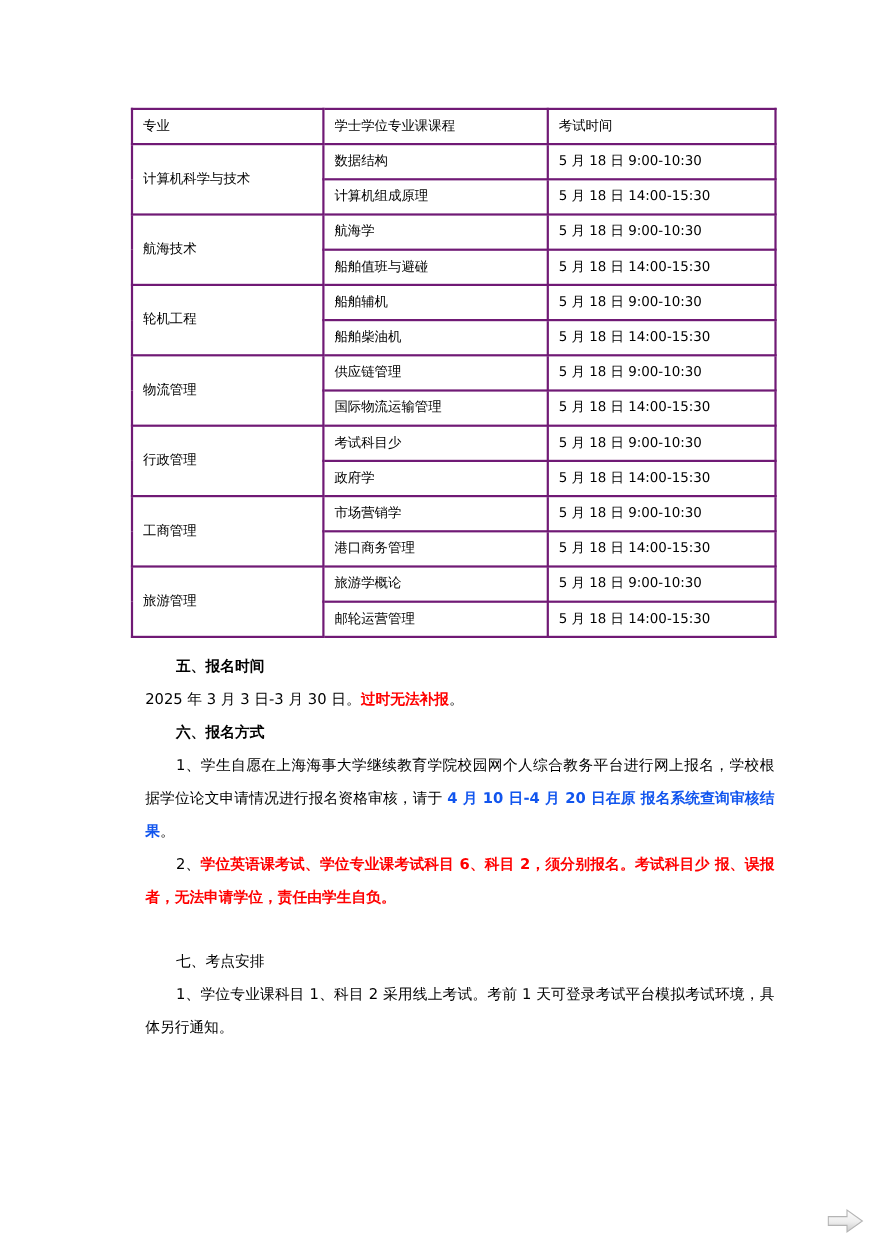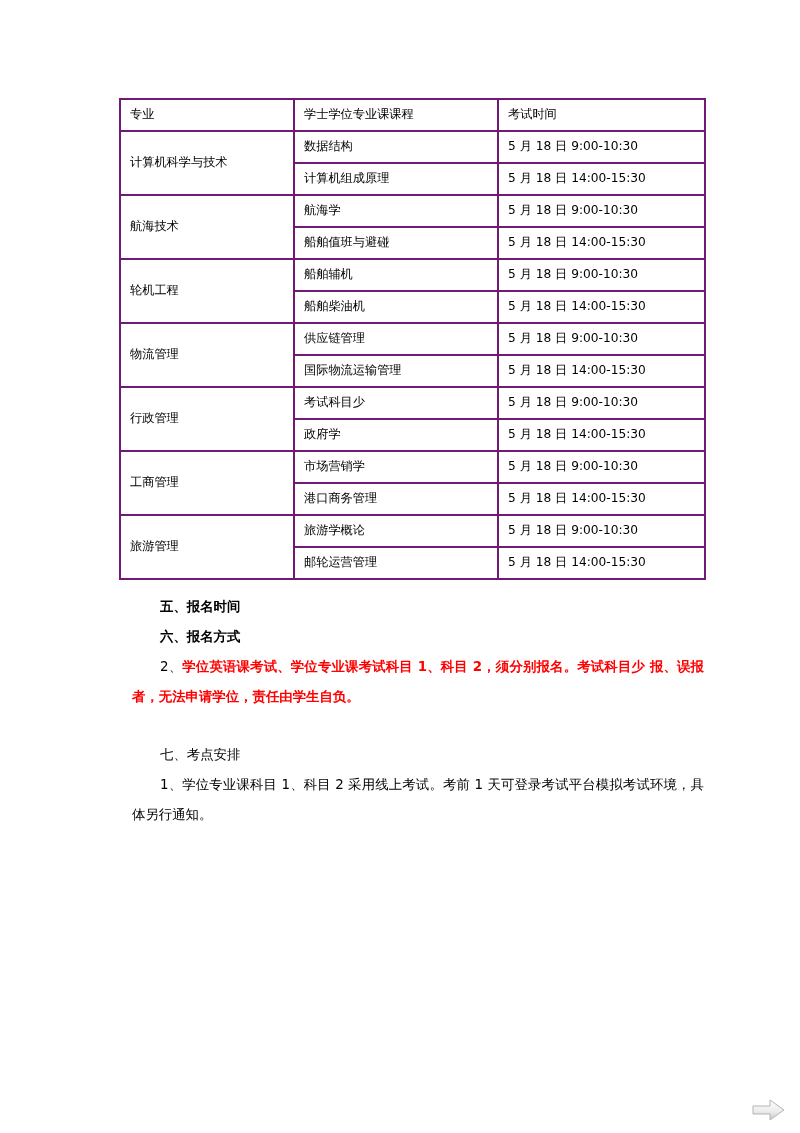--- a/index.html
+++ b/index.html
@@ -194,25 +194,27 @@
           <td class="col-time">5 月 18 日 14:00-15:30</td>
         </tr>
       </tbody>
     </table>
   </div>
 
   <div class="doc-body">
 
     <p class="para heading">五、报名时间</p>
 
+    <p class="para"><span>2025 年 3 月 3 日-3 月 30 日。</span><span class="em-red">过时无法补报</span><span>。</span></p>
 
     <p class="para heading">六、报名方式</p>
 
-
-    <p class="para indent"><span>2、</span><span class="em-red">学位英语课考试、学位专业课考试科目 1、科目 2，须分别报名。考试科目少 报、误报者，无法申请学位，责任由学生自负。</span></p>
+    <p class="para indent"><span>1、学生自愿在上海海事大学继续教育学院校园网个人综合教务平台进行网上报名，学校根据学位论文申请情况进行报名资格审核，请于 </span><span class="em-blue">4 月 10 日-4 月 20 日在原 报名系统查询审核结果</span><span>。</span></p>
+
+    <p class="para indent"><span>2、</span><span class="em-red">学位英语课考试、学位专业课考试科目 6、科目 2，须分别报名。考试科目少 报、误报者，无法申请学位，责任由学生自负。</span></p>
 
 
     <p class="para heading-plain">七、考点安排</p>
 
     <p class="para indent">1、学位专业课科目 1、科目 2 采用线上考试。考前 1 天可登录考试平台模拟考试环境，具体另行通知。</p>
 
   </div>
 
   <div class="nav-arrow">
     <svg width="34" height="24" viewBox="0 0 34 24" xmlns="http://www.w3.org/2000/svg" aria-hidden="true">

